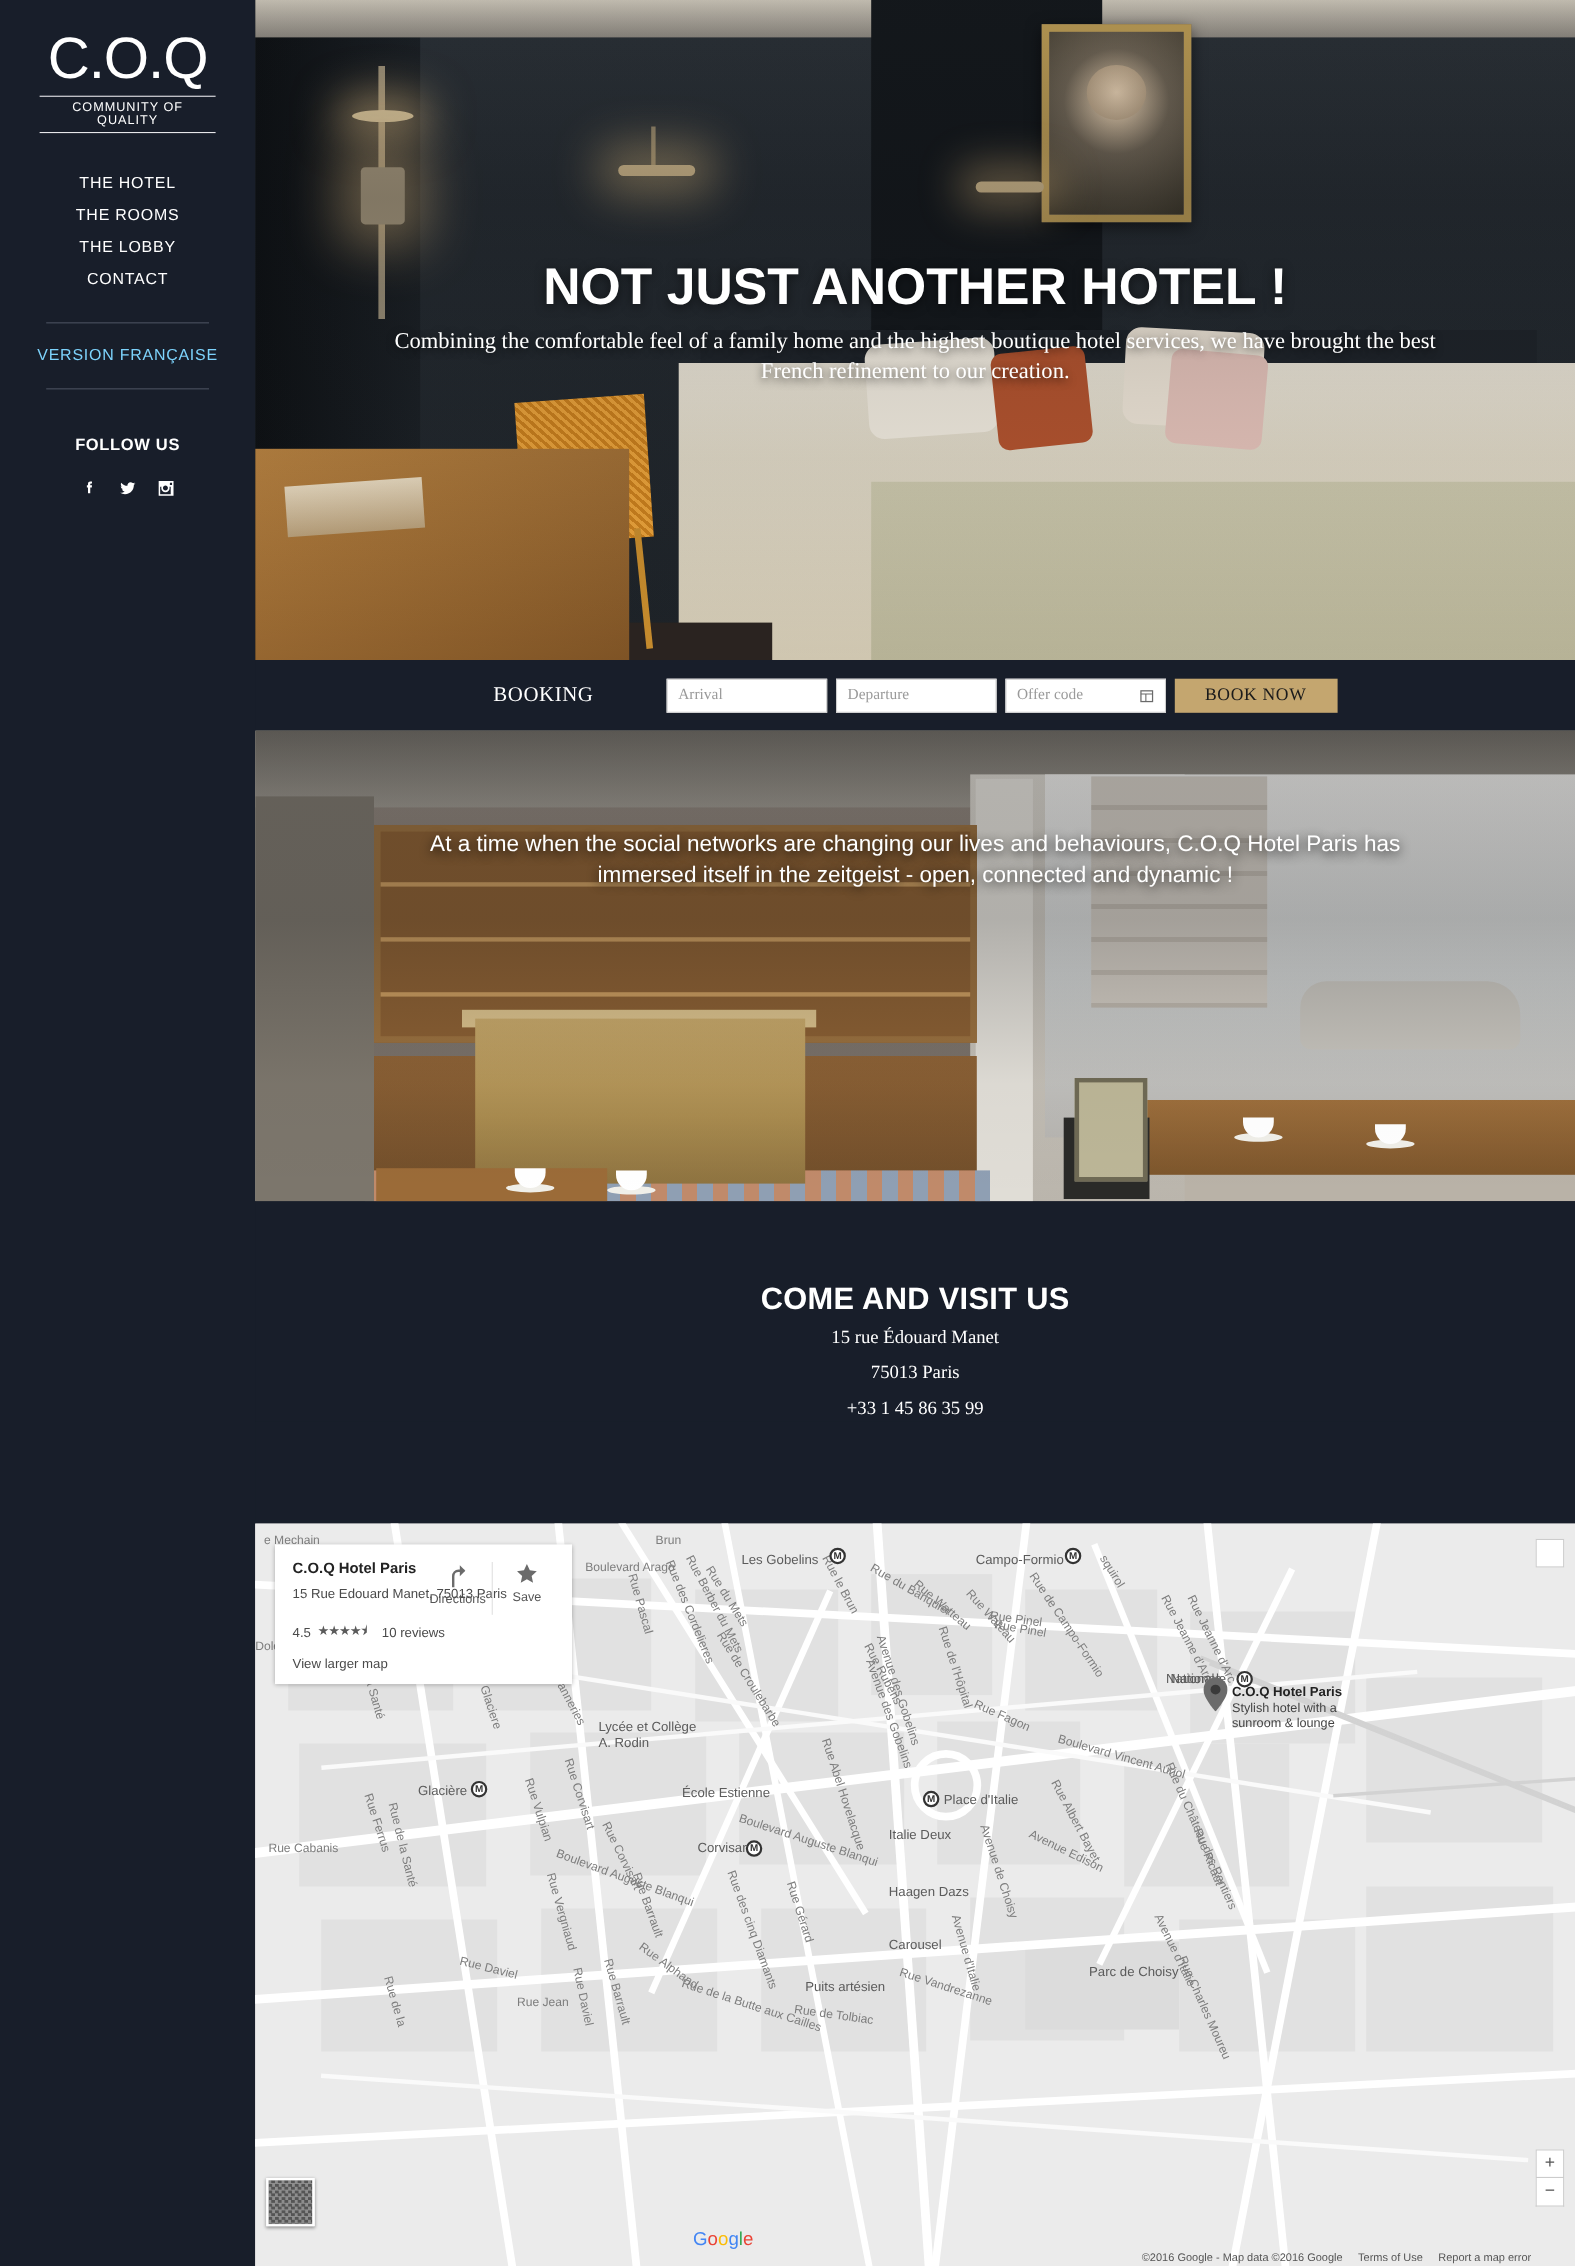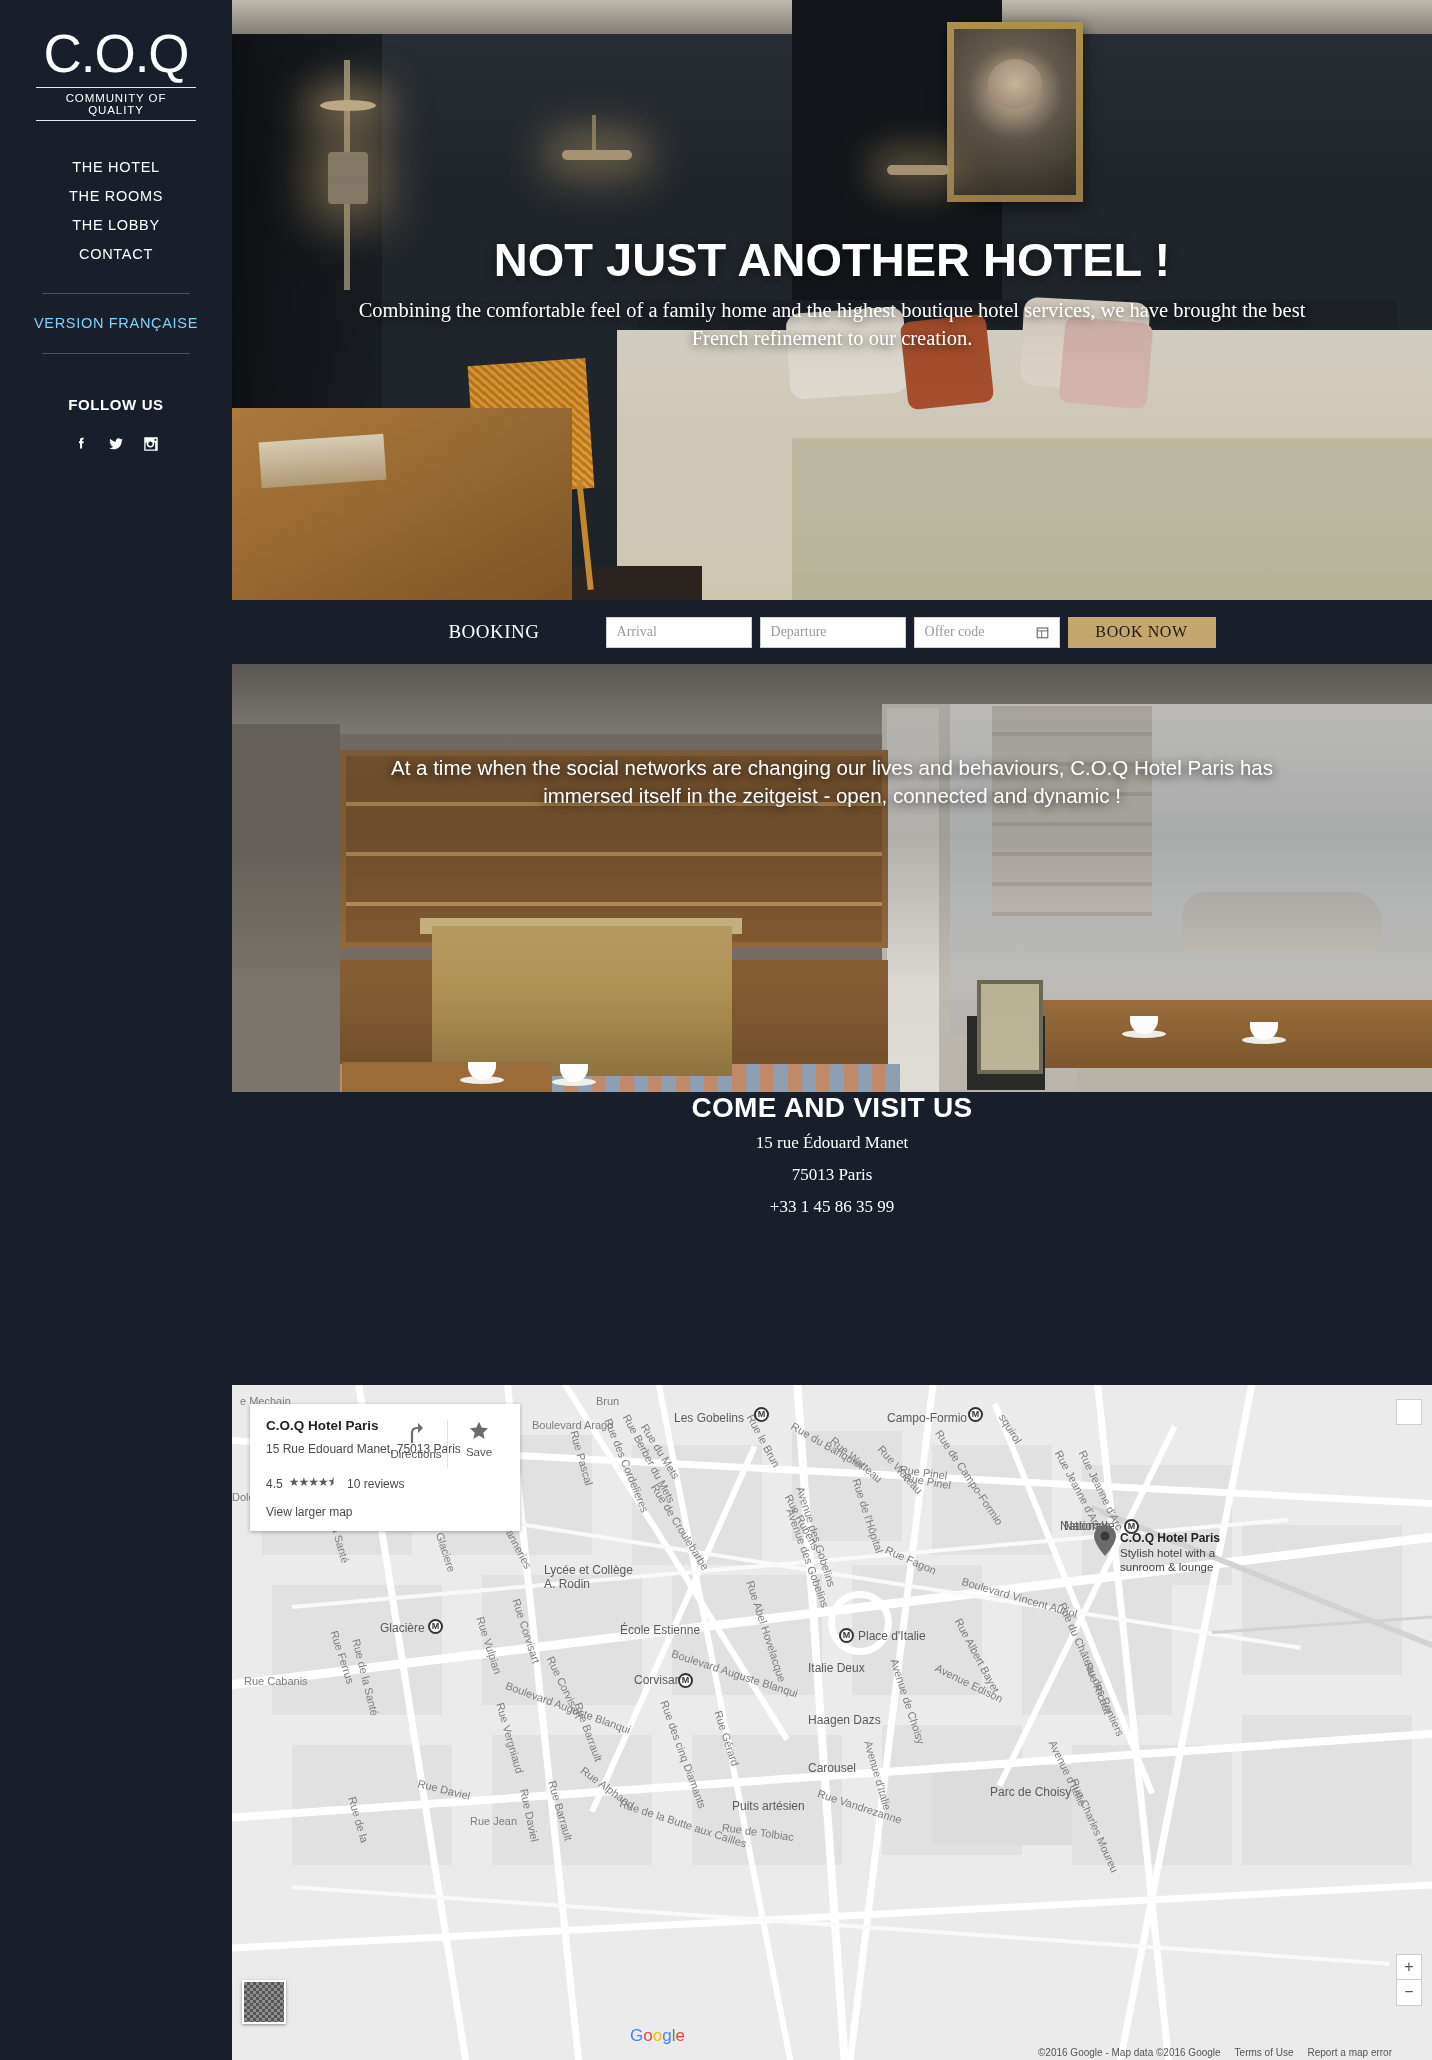--- a/index.html
+++ b/index.html
@@ -336,21 +336,21 @@
   .lobby-sub {
     margin-top: 14px;
     font-family:Liberation Sans, sans-serif;
     font-size:20.5px; color:#fff; line-height:1.35;
     text-shadow:0 2px 10px rgba(0,0,0,.85);
     max-width:960px; margin-left:auto; margin-right:auto;
   }
 
   
   .visit {
-    width:1200px; text-align:center; background:#181e2a;
+    width:1200px; padding-top:73px; text-align:center; background:#181e2a;
   }
   .visit-title {
     font-size:28px; font-weight:bold; color:#fff; letter-spacing:.3px;
   }
   .visit-line {
     font-family:"Liberation Serif", serif;
     font-size:17px; color:#fff; line-height:1.52; margin-top:6px;
   }
 
   

